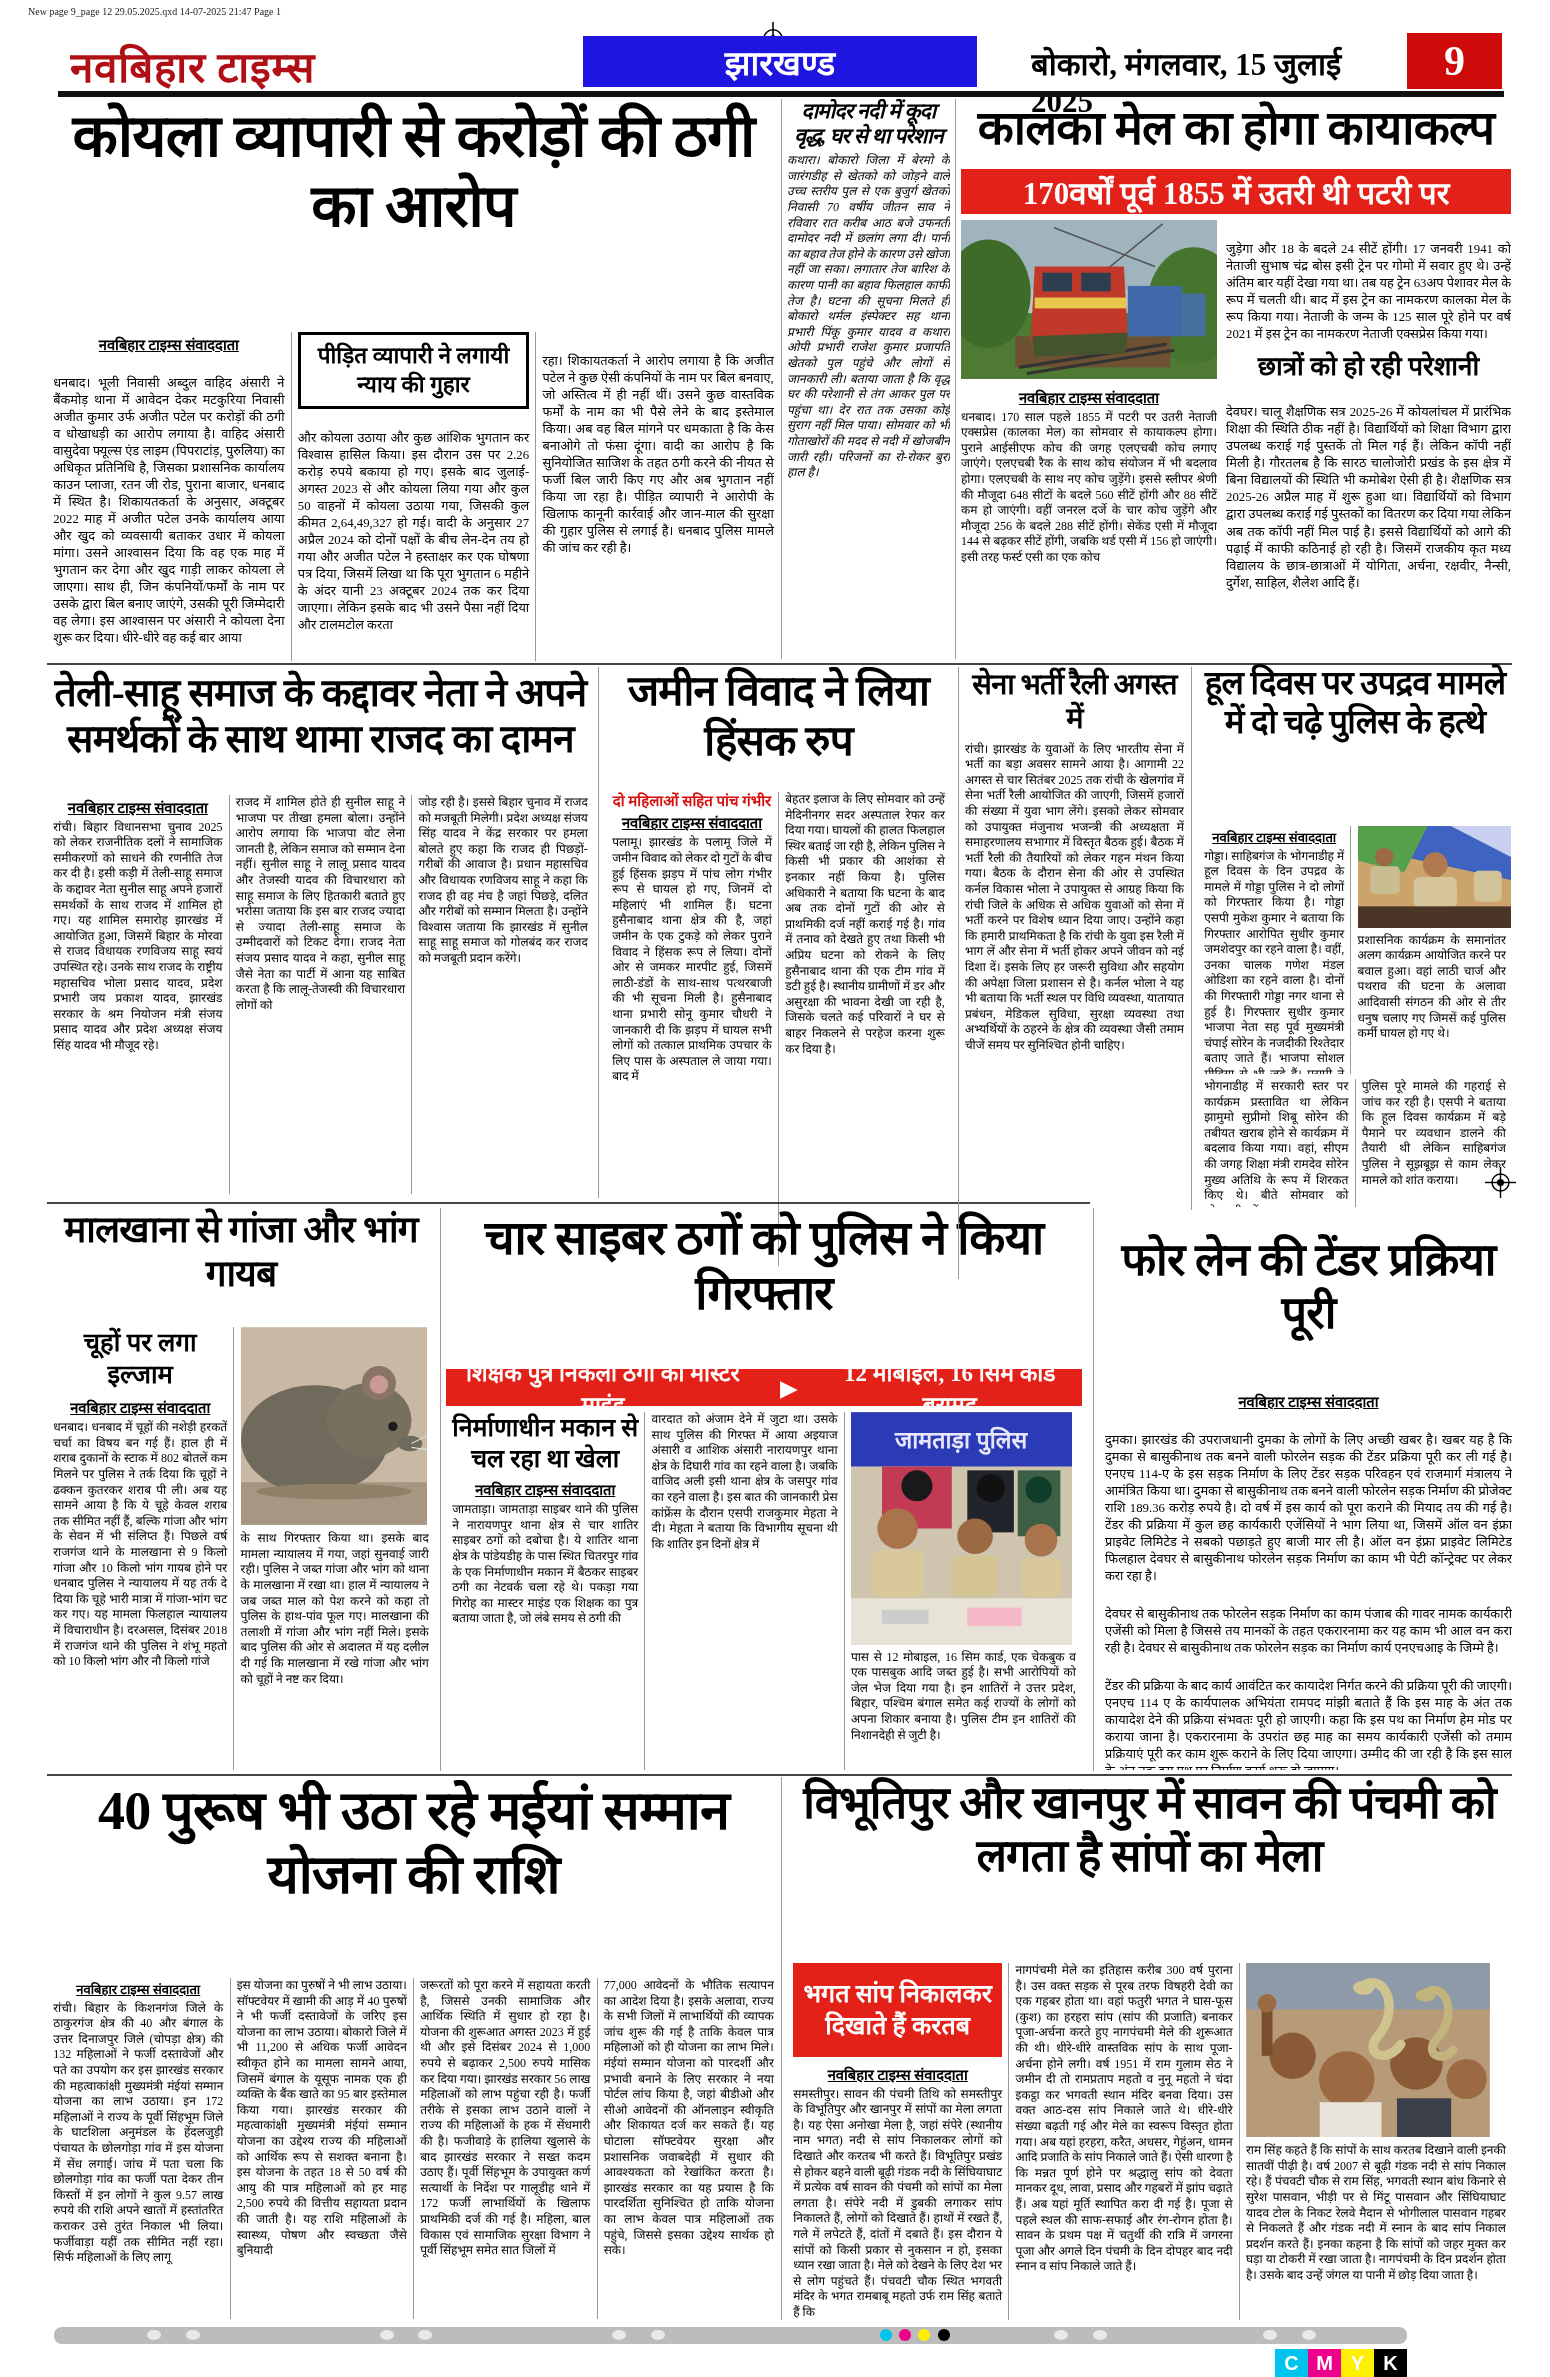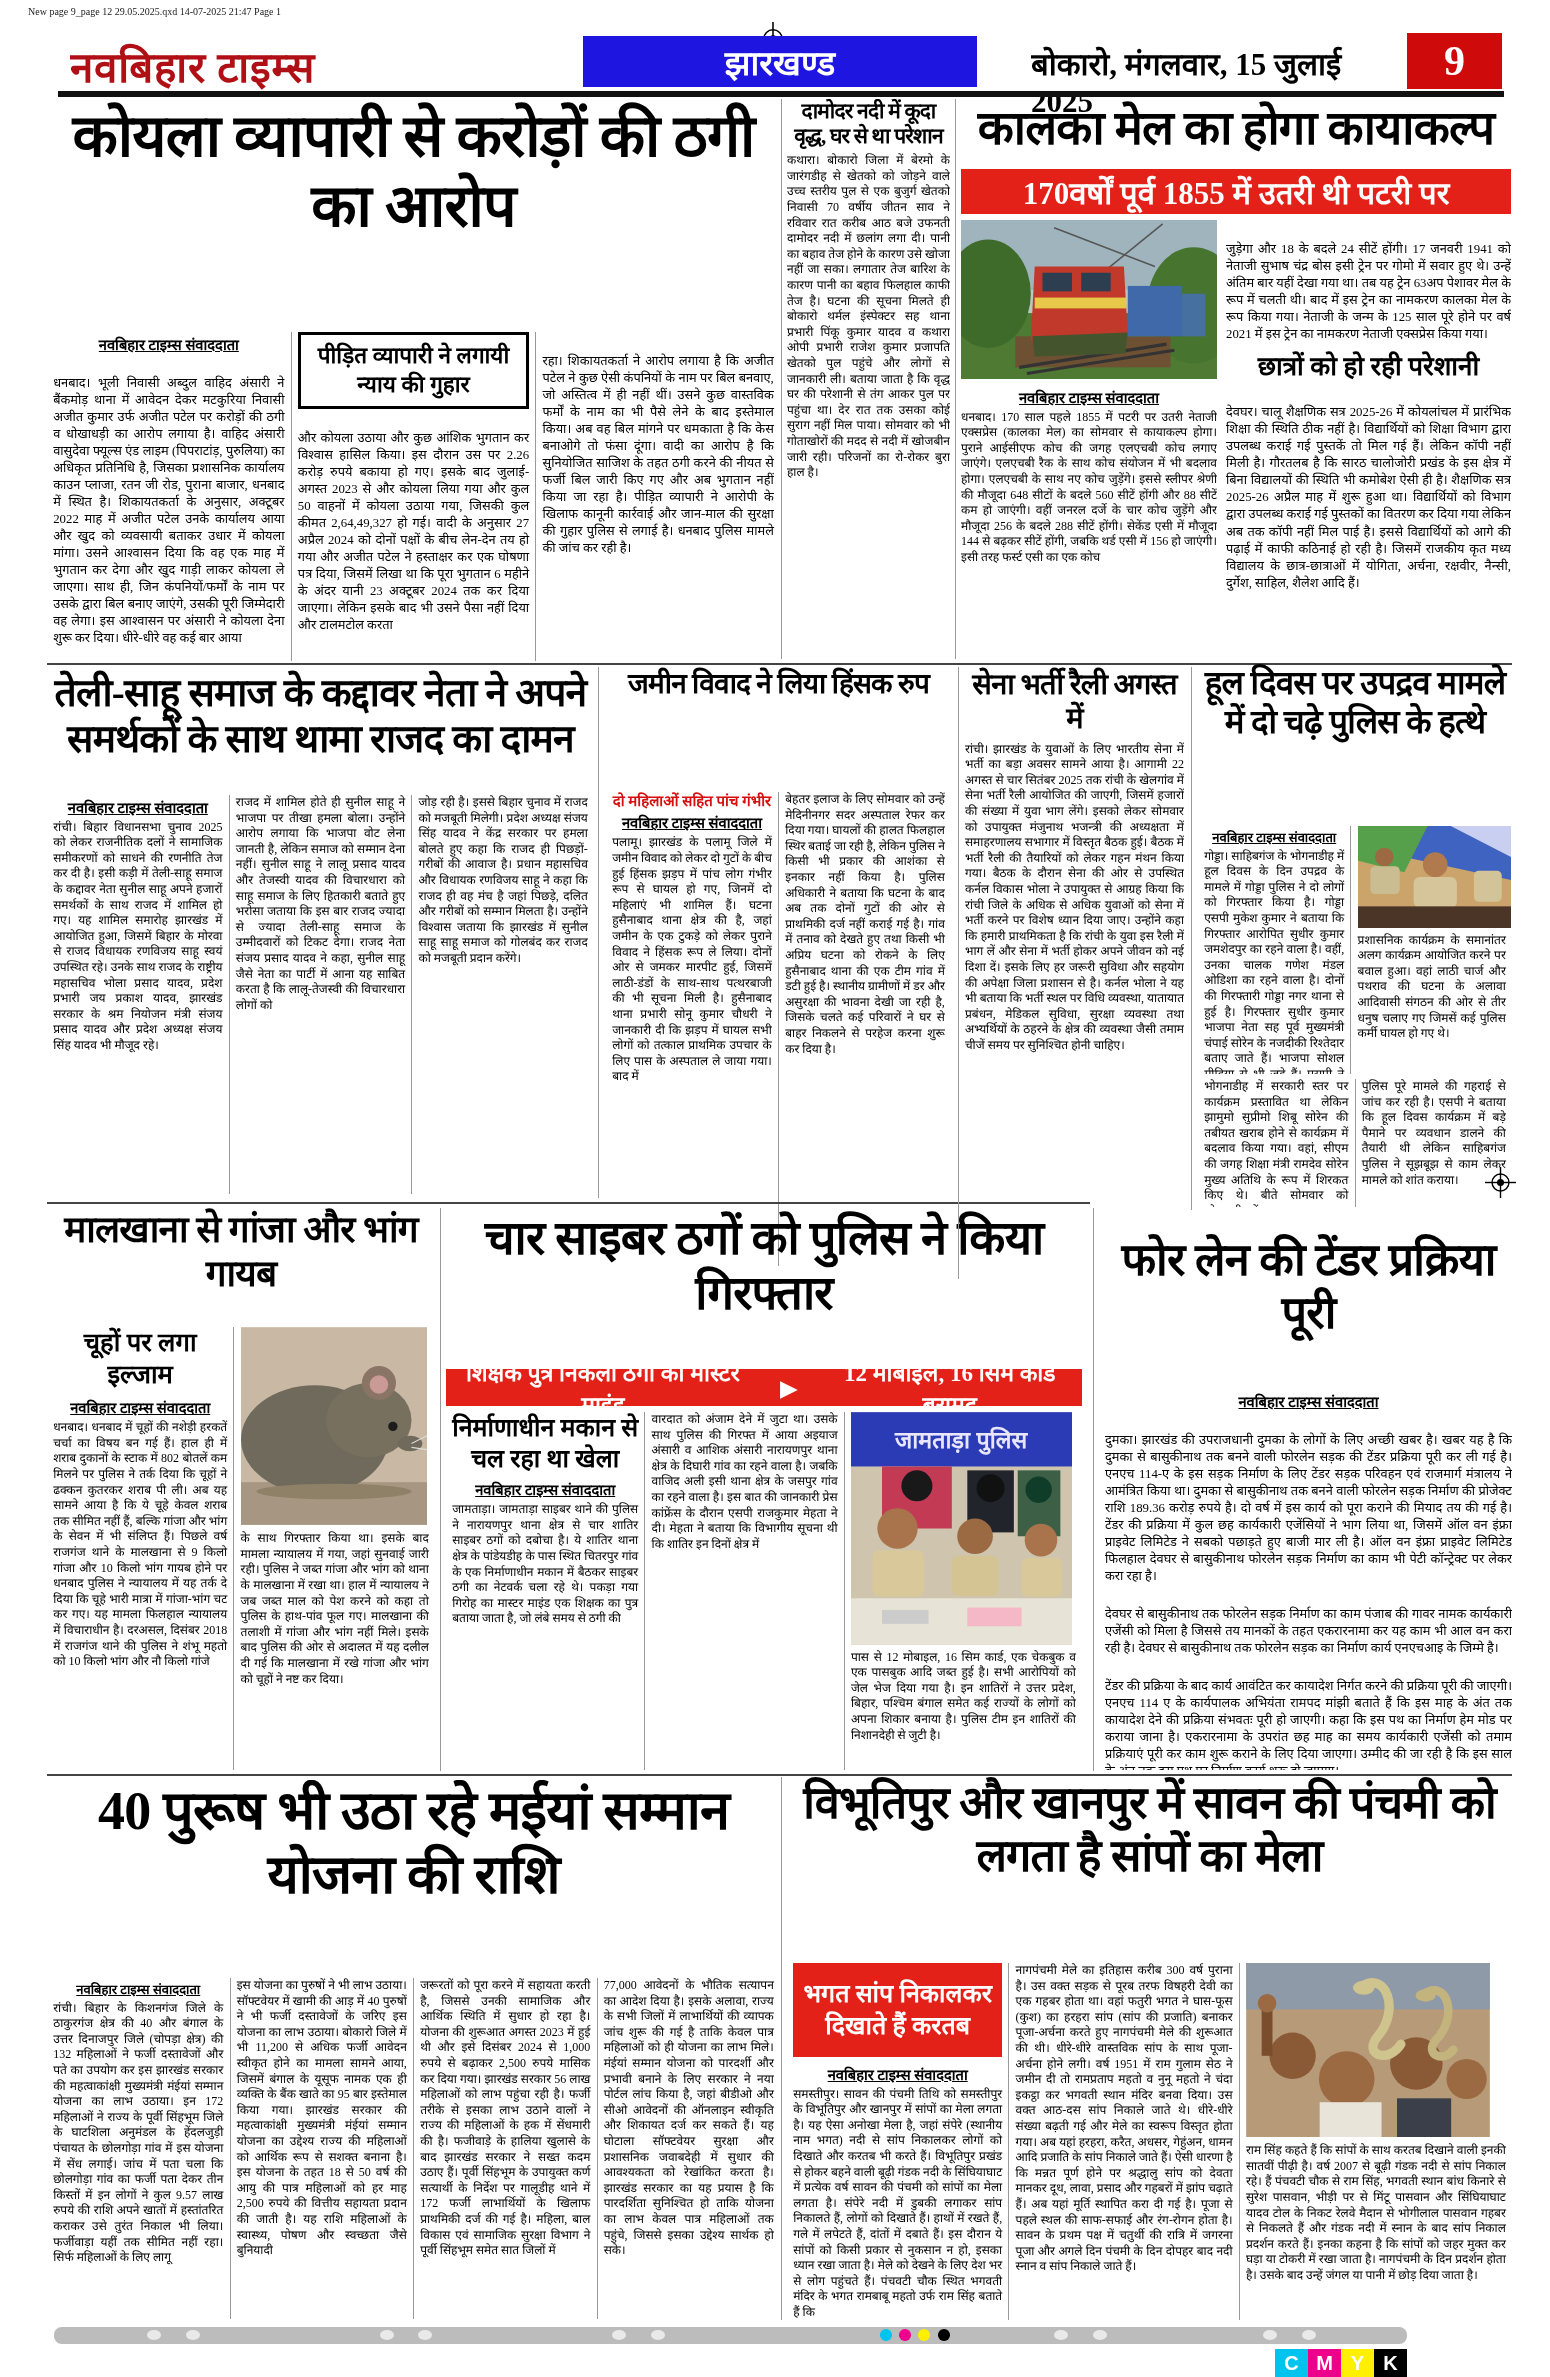--- a/index.html
+++ b/index.html
@@ -66,21 +66,21 @@
       <div class="col">
         <div class="inset-box">पीड़ित व्यापारी ने लगायी न्याय की गुहार</div>
         <div class="body-t">और कोयला उठाया और कुछ आंशिक भुगतान कर विश्वास हासिल किया। इस दौरान उस पर 2.26 करोड़ रुपये बकाया हो गए। इसके बाद जुलाई-अगस्त 2023 से और कोयला लिया गया और कुल 50 वाहनों में कोयला उठाया गया, जिसकी कुल कीमत 2,64,49,327 हो गई। वादी के अनुसार 27 अप्रैल 2024 को दोनों पक्षों के बीच लेन-देन तय हो गया और अजीत पटेल ने हस्ताक्षर कर एक घोषणा पत्र दिया, जिसमें लिखा था कि पूरा भुगतान 6 महीने के अंदर यानी 23 अक्टूबर 2024 तक कर दिया जाएगा। लेकिन इसके बाद भी उसने पैसा नहीं दिया और टालमटोल करता</div>
       </div>
       <div class="col">
         <div class="body-t">रहा। शिकायतकर्ता ने आरोप लगाया है कि अजीत पटेल ने कुछ ऐसी कंपनियों के नाम पर बिल बनवाए, जो अस्तित्व में ही नहीं थीं। उसने कुछ वास्तविक फर्मों के नाम का भी पैसे लेने के बाद इस्तेमाल किया। अब वह बिल मांगने पर धमकाता है कि केस बनाओगे तो फंसा दूंगा। वादी का आरोप है कि सुनियोजित साजिश के तहत ठगी करने की नीयत से फर्जी बिल जारी किए गए और अब भुगतान नहीं किया जा रहा है। पीड़ित व्यापारी ने आरोपी के खिलाफ कानूनी कार्रवाई और जान-माल की सुरक्षा की गुहार पुलिस से लगाई है। धनबाद पुलिस मामले की जांच कर रही है।</div>
       </div>
     </div>
   </div>
 
-  <div class="abs" style="left:787px;top:99px;width:163px;height:564px;">
+  <div class="abs" style="left:787px;top:99px;width:163px;height:564px;font-style:italic;">
     <div class="headline" style="font-size:21px;">दामोदर नदी में कूदा वृद्ध, घर से था परेशान</div>
     <div class="body-s" style="margin-top:4.7px;">कथारा। बोकारो जिला में बेरमो के जारंगडीह से खेतको को जोड़ने वाले उच्च स्तरीय पुल से एक बुजुर्ग खेतको निवासी 70 वर्षीय जीतन साव ने रविवार रात करीब आठ बजे उफनती दामोदर नदी में छलांग लगा दी। पानी का बहाव तेज होने के कारण उसे खोजा नहीं जा सका। लगातार तेज बारिश के कारण पानी का बहाव फिलहाल काफी तेज है। घटना की सूचना मिलते ही बोकारो थर्मल इंस्पेक्टर सह थाना प्रभारी पिंकू कुमार यादव व कथारा ओपी प्रभारी राजेश कुमार प्रजापति खेतको पुल पहुंचे और लोगों से जानकारी ली। बताया जाता है कि वृद्ध घर की परेशानी से तंग आकर पुल पर पहुंचा था। देर रात तक उसका कोई सुराग नहीं मिल पाया। सोमवार को भी गोताखोरों की मदद से नदी में खोजबीन जारी रही। परिजनों का रो-रोकर बुरा हाल है।</div>
   </div>
 
   <div class="abs headline" style="left:961px;top:101px;width:550px;height:64px;font-size:47px;">कालका मेल का होगा कायाकल्प</div>
   <div class="abs red-band" style="left:961px;top:169px;width:550px;height:45px;font-size:31px;">170वर्षों पूर्व 1855 में उतरी थी पटरी पर</div>
   <svg class="abs photo" style="left:961px;top:220px;" width="256" height="159" viewBox="0 0 330 205">
     <rect width="330" height="205" fill="#b9c6c2"></rect>
     <rect y="0" width="330" height="90" fill="#9fb4bd"></rect>
     <rect y="120" width="330" height="85" fill="#4e7a33"></rect>
@@ -120,21 +120,21 @@
       </div>
       <div class="col">
           <div class="body-s">राजद में शामिल होते ही सुनील साहू ने भाजपा पर तीखा हमला बोला। उन्होंने आरोप लगाया कि भाजपा वोट लेना जानती है, लेकिन समाज को सम्मान देना नहीं। सुनील साहू ने लालू प्रसाद यादव और तेजस्वी यादव की विचारधारा को साहू समाज के लिए हितकारी बताते हुए भरोसा जताया कि इस बार राजद ज्यादा से ज्यादा तेली-साहू समाज के उम्मीदवारों को टिकट देगा। राजद नेता संजय प्रसाद यादव ने कहा, सुनील साहू जैसे नेता का पार्टी में आना यह साबित करता है कि लालू-तेजस्वी की विचारधारा लोगों को</div>
         </div>
       <div class="col">
           <div class="body-s">जोड़ रही है। इससे बिहार चुनाव में राजद को मजबूती मिलेगी। प्रदेश अध्यक्ष संजय सिंह यादव ने केंद्र सरकार पर हमला बोलते हुए कहा कि राजद ही पिछड़ों-गरीबों की आवाज है। प्रधान महासचिव और विधायक रणविजय साहू ने कहा कि राजद ही वह मंच है जहां पिछड़े, दलित और गरीबों को सम्मान मिलता है। उन्होंने विश्वास जताया कि झारखंड में सुनील साहू साहू समाज को गोलबंद कर राजद को मजबूती प्रदान करेंगे।</div>
         </div>
     </div>
   </div>
 
-  <div class="abs headline" style="left:606px;top:667px;width:345px;height:122px;font-size:28px;">जमीन विवाद ने लिया हिंसक रुप</div>
+  <div class="abs headline" style="left:606px;top:667px;width:345px;height:122px;font-size:42px;">जमीन विवाद ने लिया हिंसक रुप</div>
   <div class="abs" style="left:606px;top:792px;width:345px;height:474px;">
     <div class="cols" style="height:100%;">
       <div class="col">
         <div class="red-sub" style="font-size:15px;">दो महिलाओं सहित पांच गंभीर</div>
         <div class="byline">नवबिहार टाइम्स संवाददाता</div>
         <div class="body-s">पलामू। झारखंड के पलामू जिले में जमीन विवाद को लेकर दो गुटों के बीच हुई हिंसक झड़प में पांच लोग गंभीर रूप से घायल हो गए, जिनमें दो महिलाएं भी शामिल हैं। घटना हुसैनाबाद थाना क्षेत्र की है, जहां जमीन के एक टुकड़े को लेकर पुराने विवाद ने हिंसक रूप ले लिया। दोनों ओर से जमकर मारपीट हुई, जिसमें लाठी-डंडों के साथ-साथ पत्थरबाजी की भी सूचना मिली है। हुसैनाबाद थाना प्रभारी सोनू कुमार चौधरी ने जानकारी दी कि झड़प में घायल सभी लोगों को तत्काल प्राथमिक उपचार के लिए पास के अस्पताल ले जाया गया। बाद में</div>
       </div>
       <div class="col">
           <div class="body-s">बेहतर इलाज के लिए सोमवार को उन्हें मेदिनीनगर सदर अस्पताल रेफर कर दिया गया। घायलों की हालत फिलहाल स्थिर बताई जा रही है, लेकिन पुलिस ने किसी भी प्रकार की आशंका से इनकार नहीं किया है। पुलिस अधिकारी ने बताया कि घटना के बाद अब तक दोनों गुटों की ओर से प्राथमिकी दर्ज नहीं कराई गई है। गांव में तनाव को देखते हुए तथा किसी भी अप्रिय घटना को रोकने के लिए हुसैनाबाद थाना की एक टीम गांव में डटी हुई है। स्थानीय ग्रामीणों में डर और असुरक्षा की भावना देखी जा रही है, जिसके चलते कई परिवारों ने घर से बाहर निकलने से परहेज करना शुरू कर दिया है।</div>
         </div>

